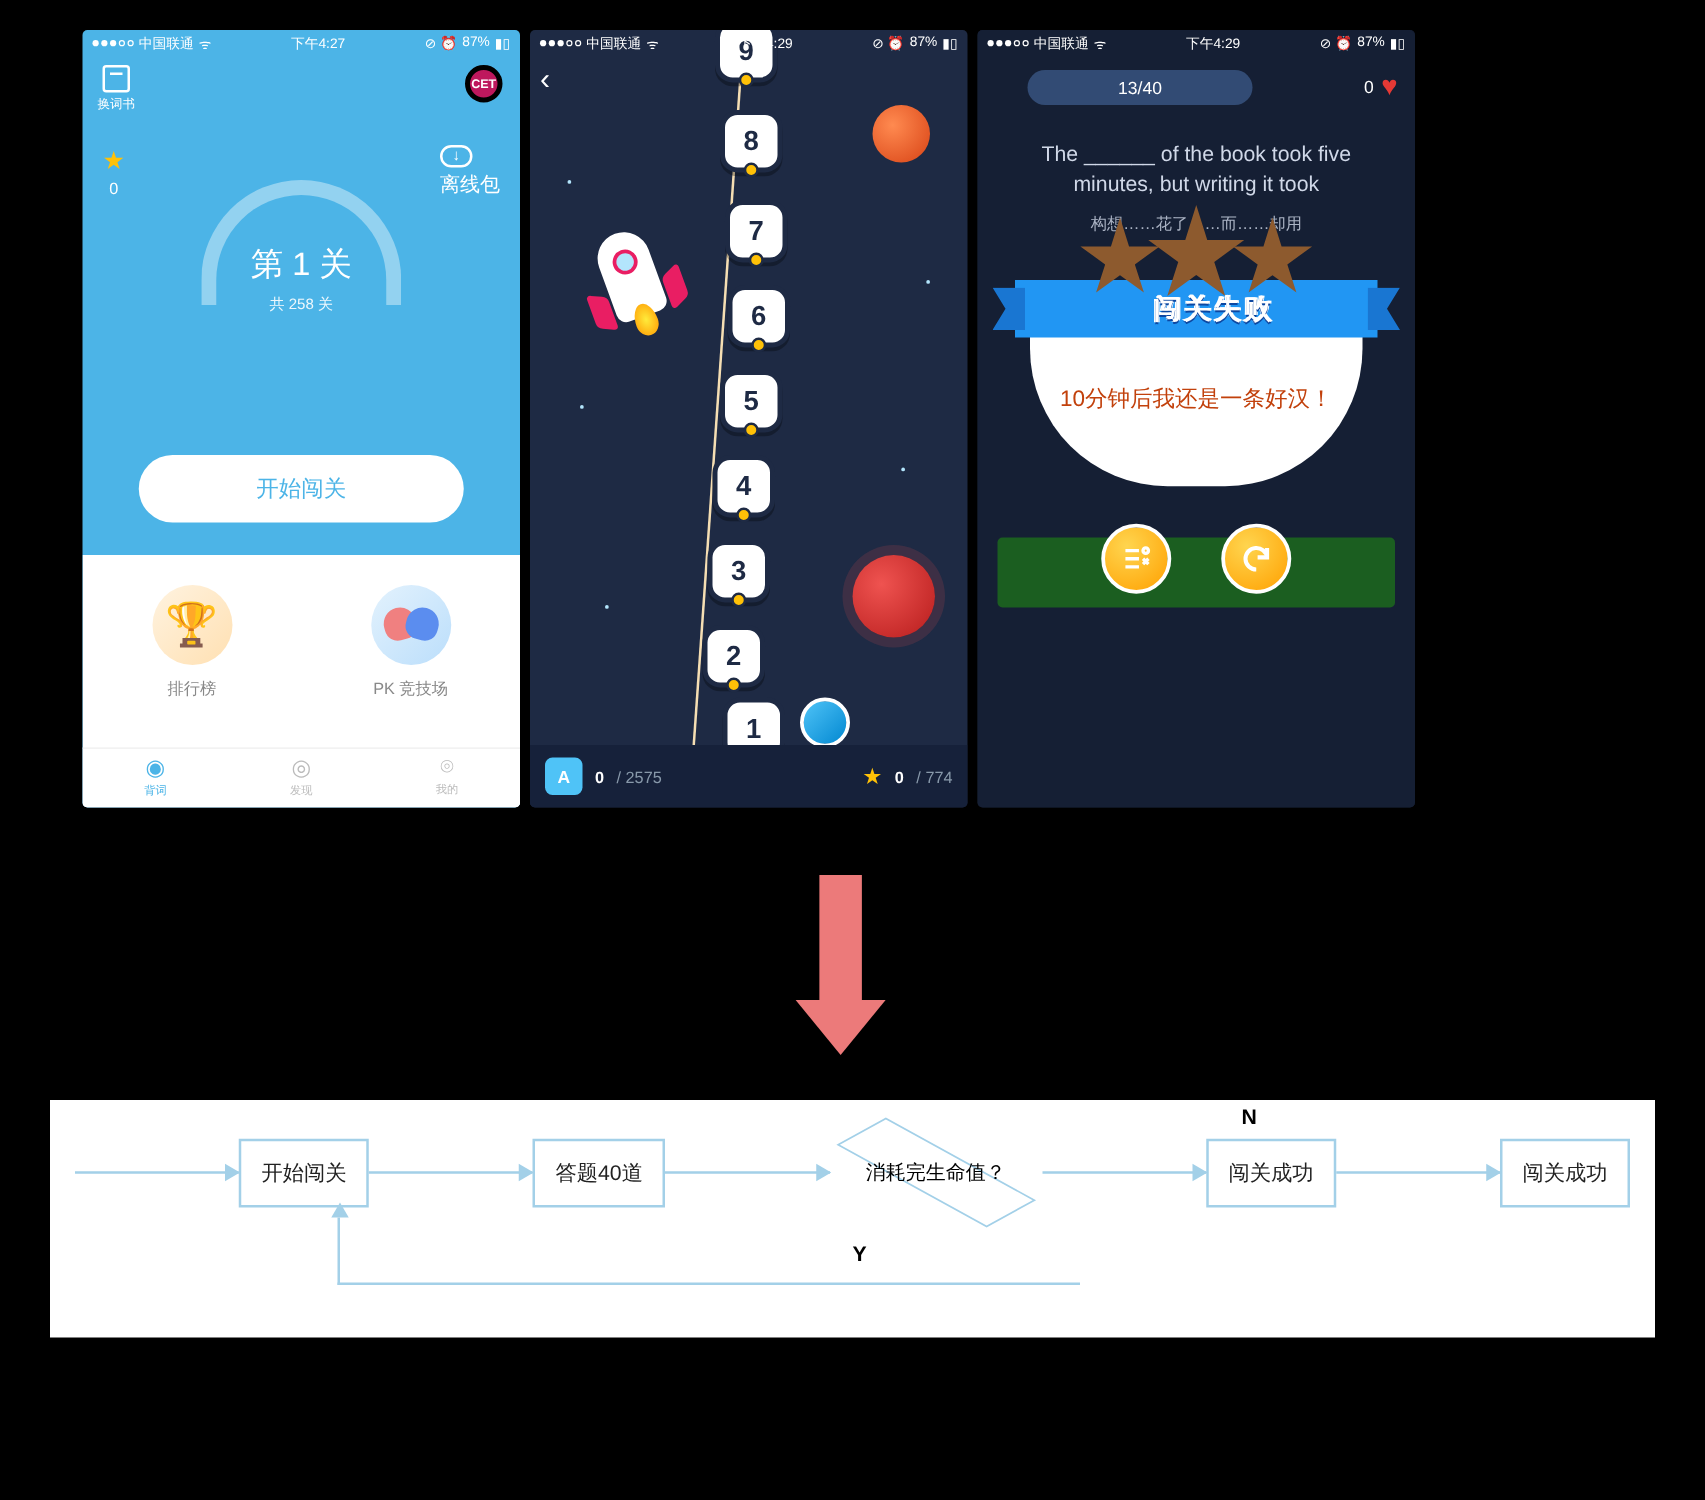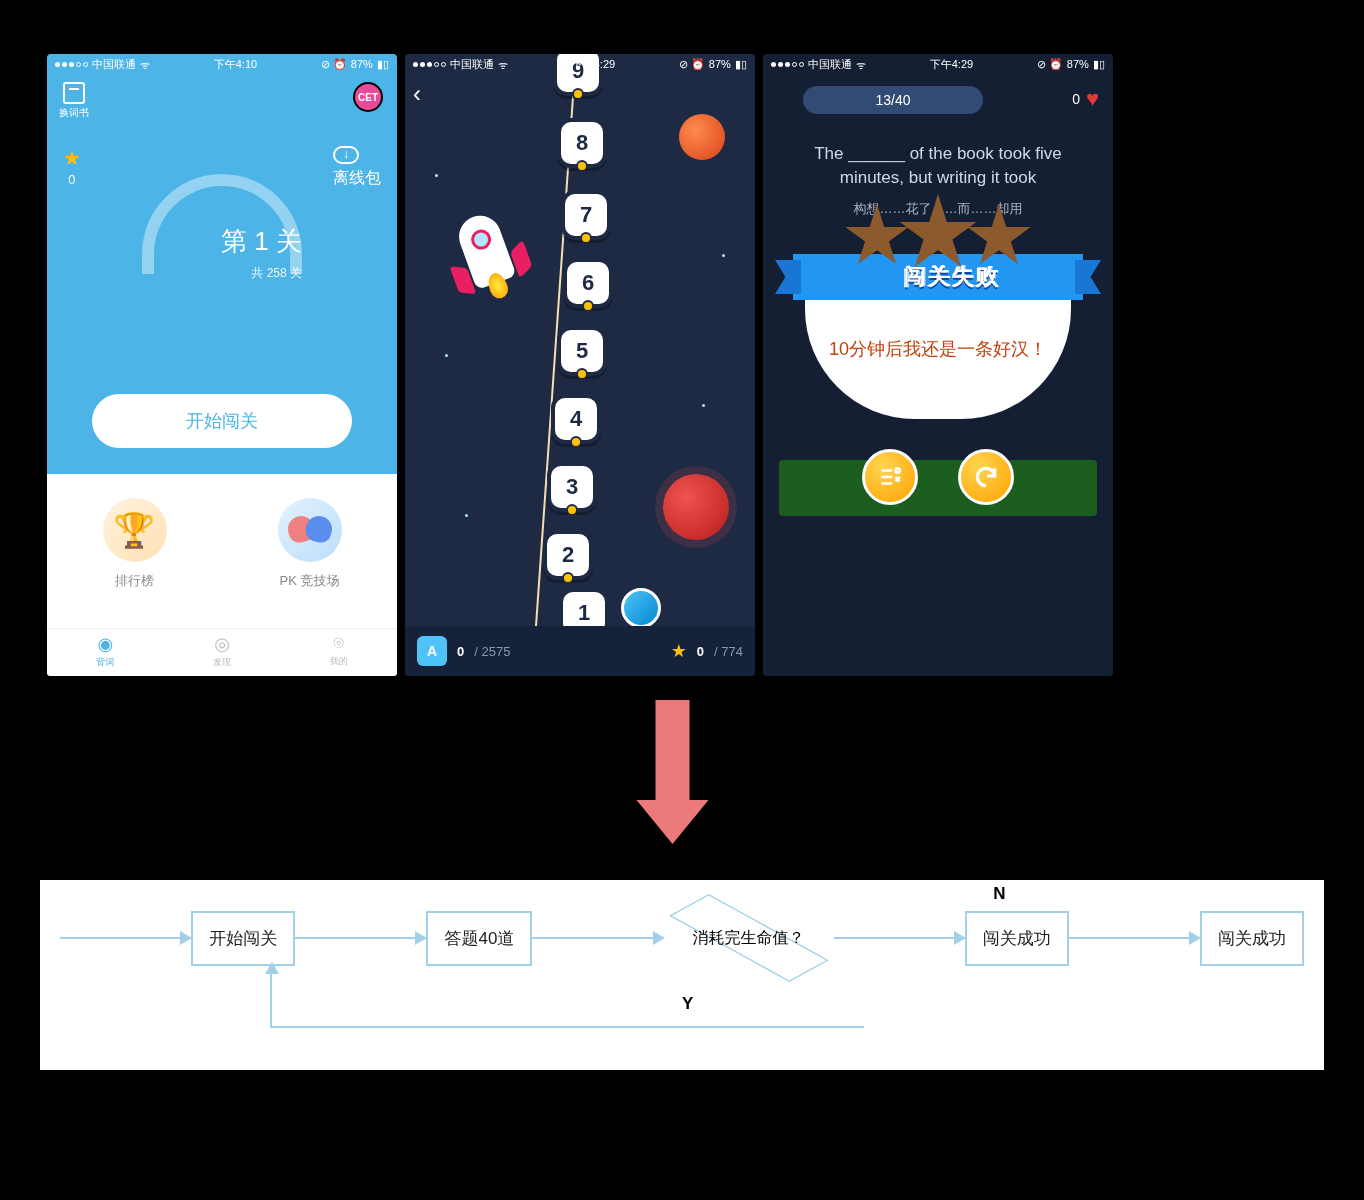--- a/index.html
+++ b/index.html
@@ -1,43 +1,43 @@
 <!DOCTYPE html>
 <html><head>
 <meta charset="utf-8">
 <style>
   * { box-sizing: border-box; margin: 0; padding: 0; }
   body { background: #000; font-family: -apple-system, "PingFang SC", sans-serif; width: 1364px; height: 1200px; position: relative; }
 
-  .phones { display: flex; gap: 8px; position: absolute; top: 24px; left: 47px; margin-top: 30px; }
+  .phones { display: flex; gap: 8px; position: absolute; top: 24px; left: 66px; }
   .phone { width: 350px; height: 622px; position: relative; overflow: hidden; border-radius: 4px; }
 
   
   .status-bar { position: absolute; top: 0; left: 0; right: 0; height: 20px; display: flex; align-items: center; justify-content: space-between; padding: 0 8px; font-size: 11px; color: #fff; z-index: 50; }
   .status-left, .status-right { display: flex; align-items: center; gap: 4px; }
   .dots { display: flex; gap: 2px; }
   .dot { width: 5px; height: 5px; border-radius: 50%; background: #fff; }
   .dot.empty { background: transparent; border: 1px solid #fff; }
 
   
   .p1 { background: #4cb4e7; }
   .p1 .top-area { height: 420px; position: relative; }
   .p1 .title { text-align: center; color: #fff; font-size: 17px; padding-top: 30px; }
   .p1 .book-btn { position: absolute; top: 28px; left: 12px; text-align: center; color: #fff; font-size: 10px; }
   .p1 .book-btn .ic { width: 22px; height: 22px; border: 2px solid #fff; border-radius: 3px; margin: 0 auto 2px; position: relative; }
   .p1 .book-btn .ic::after { content: ""; position: absolute; left: 4px; top: 4px; width: 10px; height: 2px; background: #fff; }
-  .p1 .cet-badge { position: absolute; top: 28px; right: 14px; width: 30px; height: 30px; background: #ec4899; border-radius: 50%; color: #fff; font-size: 10px; display: flex; align-items: center; justify-content: center; font-weight: bold; border: 2px solid #000000; }
+  .p1 .cet-badge { position: absolute; top: 28px; right: 14px; width: 30px; height: 30px; background: #be185d; border-radius: 50%; color: #fff; font-size: 10px; display: flex; align-items: center; justify-content: center; font-weight: bold; border: 4px solid #000000; }
   .p1 .star-row { position: absolute; top: 92px; left: 16px; text-align: center; color: #fff; }
   .p1 .star-ic { font-size: 20px; color: #ffc107; }
   .p1 .star-count { font-size: 13px; margin-top: 2px; }
   .p1 .cloud-btn { position: absolute; top: 92px; right: 16px; text-align: center; color: #fff; font-size: 16px; }
   .p1 .cloud-ic { width: 26px; height: 18px; border: 2px solid #fff; border-radius: 10px; margin-bottom: 4px; position: relative; }
   .p1 .cloud-ic::after { content: "↓"; position: absolute; left: 8px; top: -1px; font-size: 12px; }
 
-  .p1 .gauge-wrap { position: absolute; top: 120px; left: 50%; transform: translateX(-50%); text-align: right; }
+  .p1 .gauge-wrap { position: absolute; top: 120px; left: 50%; transform: translateX(-50%); text-align: center; }
   .p1 .gauge { width: 160px; height: 100px; border: 12px solid rgba(255,255,255,0.4); border-bottom: none; border-radius: 160px 160px 0 0; margin: 0 auto; }
   .p1 .gauge-text { position: absolute; top: 50px; left: 0; right: 0; color: #fff; }
   .p1 .level { font-size: 26px; font-weight: 300; }
   .p1 .total { font-size: 12px; margin-top: 6px; opacity: .9; }
 
   .p1 .start-btn { position: absolute; top: 340px; left: 50%; transform: translateX(-50%); width: 260px; height: 54px; background: #fff; border-radius: 27px; color: #4cb4e7; font-size: 18px; display: flex; align-items: center; justify-content: center; }
 
   .p1 .bottom-white { position: absolute; top: 420px; left: 0; right: 0; bottom: 0; background: #fff; display: flex; }
   .p1 .card { flex: 1; text-align: center; padding-top: 24px; }
   .p1 .card-ic { width: 64px; height: 64px; border-radius: 50%; margin: 0 auto 10px; display: flex; align-items: center; justify-content: center; }
@@ -135,21 +135,21 @@
         <div class="dots">
             <div class="dot"></div>
             <div class="dot"></div>
             <div class="dot"></div>
             <div class="dot empty"></div>
             <div class="dot empty"></div>
           </div>
         <span>中国联通</span>
         <span>ᯤ</span>
       </div>
-      <span>下午4:10</span>
+      <span>下午4:27</span>
       <div class="status-right">
         <span>⊘ ⏰</span>
         <span>87%</span>
         <span>▮▯</span>
       </div>
     </div>
 
     <div class="top-area">
       <div class="book-btn">
         <div class="ic"></div>

